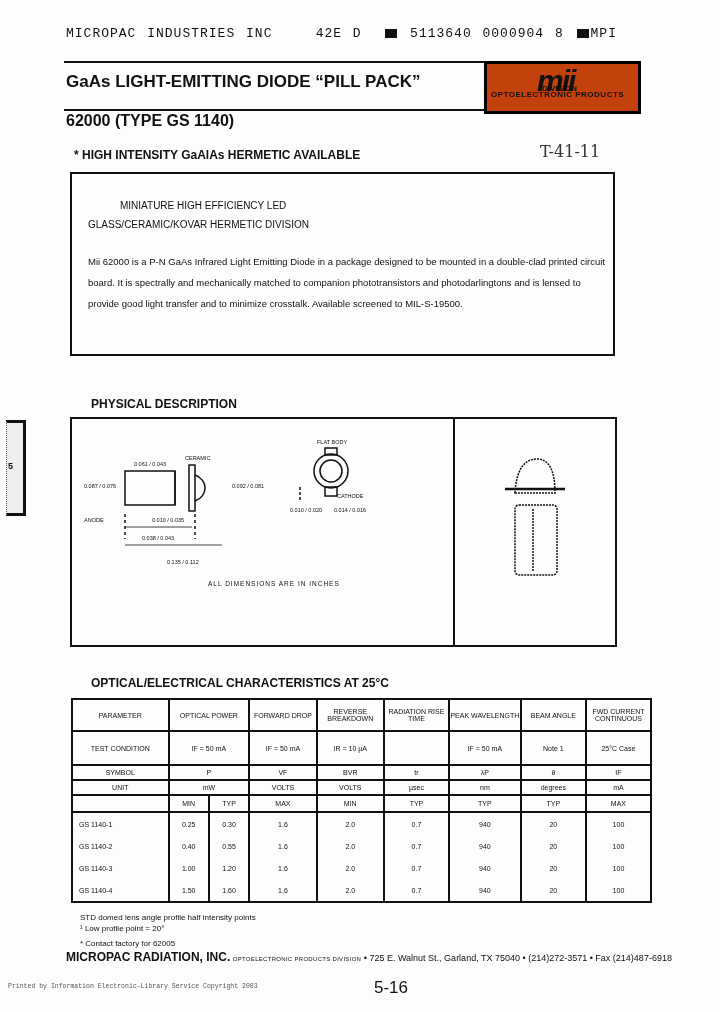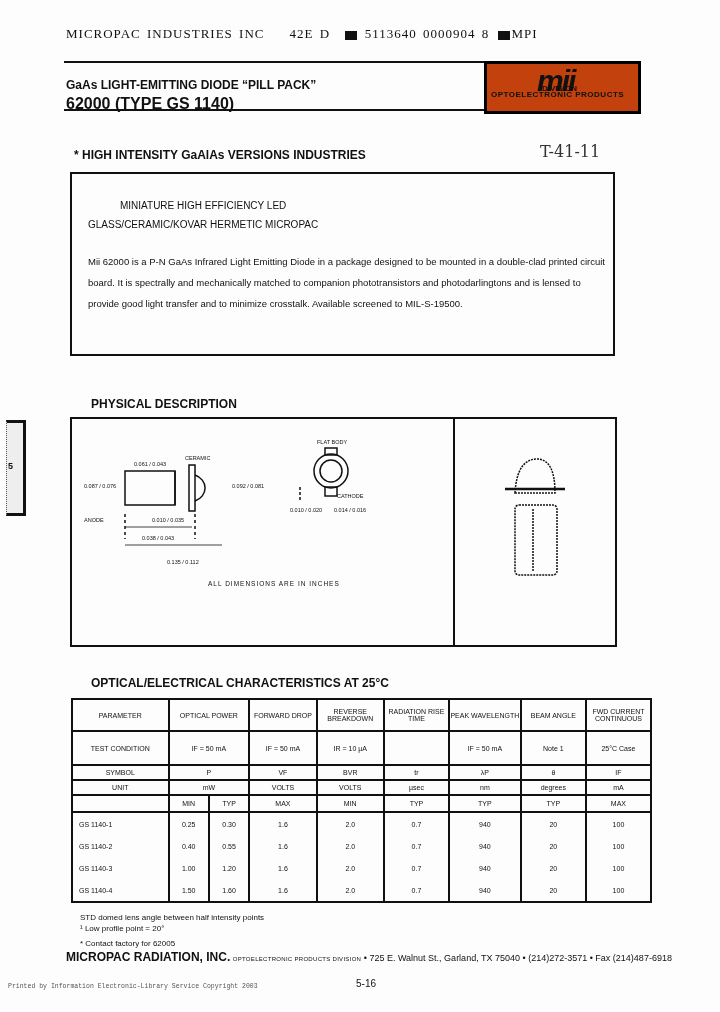--- a/index.html
+++ b/index.html
@@ -1,23 +1,23 @@
 <!DOCTYPE html>
 <html><head>
 <meta charset="utf-8">
 <style>
   html, body { margin: 0; padding: 0; }
   body { width: 720px; height: 1012px; background: #fdfdfd; position: relative; overflow: hidden; font-family: "Liberation Sans", sans-serif; color: #111; }
   .abs { position: absolute; }
   .mono { font-family: "Liberation Mono", "DejaVu Sans Mono", monospace; }
-  .topline { left: 66px; top: 26px; font-size: 13px; letter-spacing: 1px; word-spacing: 2px; white-space: pre; font-family: Liberation Serif, serif; }
+  .topline { left: 66px; top: 26px; font-size: 13px; letter-spacing: 1px; word-spacing: 2px; white-space: pre; }
   .topline .blk { display: inline-block; width: 12px; height: 9px; background: #111; vertical-align: middle; margin: 0 2px; }
   .titlebar { left: 64px; top: 61px; width: 571px; height: 46px; border-top: 2px solid #111; border-bottom: 2px solid #111; }
-  .title1 { left: 66px; top: 78px; font-size: 12px; font-weight: bold; }
-  .title2 { left: 66px; top: 95px; font-size: 16px; font-weight: bold; }
+  .title1 { left: 66px; top: 72px; font-size: 17px; font-weight: bold; }
+  .title2 { left: 66px; top: 112px; font-size: 16px; font-weight: bold; }
   .logo { left: 484px; top: 61px; width: 151px; height: 47px; background: #c2410c; border: 3px solid #000000; overflow: hidden; }
   .logo .mark { position: absolute; left: 50px; top: 0; font-size: 30px; font-style: italic; font-weight: bold; letter-spacing: -2px; }
   .logo .div1 { position: absolute; left: 4px; top: 26px; font-size: 8px; font-weight: bold; white-space: nowrap; letter-spacing: 0.5px; text-align: right; }
   .logo .div2 { position: absolute; left: 55px; top: 20px; font-size: 8px; font-weight: bold; }
   .hi { left: 74px; top: 148px; font-size: 12px; font-weight: bold; }
   .hand { left: 540px; top: 142px; font-size: 16px; font-family: "DejaVu Serif", serif; color: #333; }
   .box1 { left: 70px; top: 172px; width: 541px; height: 180px; border: 2px solid #111; }
   .f1 { left: 88px; top: 200px; font-size: 10px; padding-left: 32px; }
   .f2 { left: 88px; top: 219px; font-size: 10px; }
   .desc { left: 88px; top: 251px; width: 520px; font-size: 9.5px; line-height: 21px; }
@@ -34,45 +34,45 @@
   table.spec tr.sy td, table.spec tr.un td { height: 13px; }
   table.spec tr.mm td { height: 15px; }
   table.spec tr.dr td { height: 22px; border-top: none; border-bottom: none; }
   table.spec tr.dr.last td { border-bottom: 2px solid #111; }
   table.spec td.left { text-align: left; padding-left: 6px; }
   .notes { left: 80px; top: 912px; font-size: 8px; line-height: 11px; }
   .footer { left: 66px; top: 950px; font-size: 9px; white-space: nowrap; }
   .footer b { font-size: 12px; }
   .footer .sm { font-size: 6px; letter-spacing: 0.3px; }
   .printed { left: 8px; top: 983px; font-size: 6.5px; color: #555; }
-  .pageno { left: 356px; top: 978px; font-size: 10px; }
+  .pageno { left: 374px; top: 978px; font-size: 17px; }
   .sidetab { left: 6px; top: 420px; width: 16px; height: 90px; border: 3px solid #111; border-left: 1px dotted #555; background: #eee; }
   .sidetab span { position: absolute; left: 1px; top: 38px; font-size: 9px; font-weight: bold; }
 </style>
 </head>
 <body>
 
 <div class="abs topline mono"><span>MICROPAC INDUSTRIES INC</span>    <span>42E D</span>  <span class="blk"></span> <span>5113640 0000904 8</span> <span class="blk"></span><span>MPI</span></div>
 
 <div class="abs titlebar"></div>
 <div class="abs title1">GaAs LIGHT-EMITTING DIODE “PILL PACK”</div>
 <div class="abs title2">62000 (TYPE GS 1140)</div>
 
 <div class="abs logo">
   <span class="mark">mii</span>
   <span class="div1">OPTOELECTRONIC PRODUCTS</span>
   <span class="div2">DIVISION</span>
 </div>
 
-<div class="abs hi">* HIGH INTENSITY GaAlAs VERSIONS INDUSTRIES</div>
+<div class="abs hi">* HIGH INTENSITY GaAlAs HERMETIC AVAILABLE</div>
 <div class="abs hand">T-41-11</div>
 
 <div class="abs box1"></div>
 <div class="abs f1">MINIATURE HIGH EFFICIENCY LED</div>
-<div class="abs f2">GLASS/CERAMIC/KOVAR HERMETIC MICROPAC</div>
+<div class="abs f2">GLASS/CERAMIC/KOVAR HERMETIC DIVISION</div>
 <div class="abs desc">Mii 62000 is a P-N GaAs Infrared Light Emitting Diode in a package designed to be mounted in a double-clad printed circuit board. It is spectrally and mechanically matched to companion phototransistors and photodarlingtons and is lensed to provide good light transfer and to minimize crosstalk. Available screened to MIL-S-19500.</div>
 
 <div class="abs phys">PHYSICAL DESCRIPTION</div>
 <div class="abs pbox">
   <svg width="383" height="226" style="position:absolute;left:0;top:0">
     <g stroke="#111" fill="none" stroke-width="1.5">
       <rect x="53" y="52" width="50" height="34"></rect>
       <line x1="103" y1="52" x2="103" y2="86"></line>
       <rect x="117" y="46" width="6" height="46"></rect>
       <path d="M123 56 A16 14 0 0 1 123 82"></path>
@@ -209,21 +209,21 @@
     <td>2.0</td>
     <td>0.7</td>
     <td>940</td>
     <td>20</td>
     <td>100</td>
   </tr>
 </tbody>
   </table>
 
 <div class="abs notes">
-  <div>STD domed lens angle between half intensity points</div>
+  <div>STD domed lens angle profile half intensity points</div>
   <div>¹ Low profile point = 20°</div>
   <div style="margin-top:4px">* Contact factory for 62005</div>
 </div>
 
 <div class="abs footer">
   <b>MICROPAC RADIATION, INC.</b>
   <span class="sm">OPTOELECTRONIC PRODUCTS DIVISION</span>
   <span>• 725 E. Walnut St., Garland, TX 75040 • (214)272-3571 • Fax (214)487-6918</span>
 </div>
 

